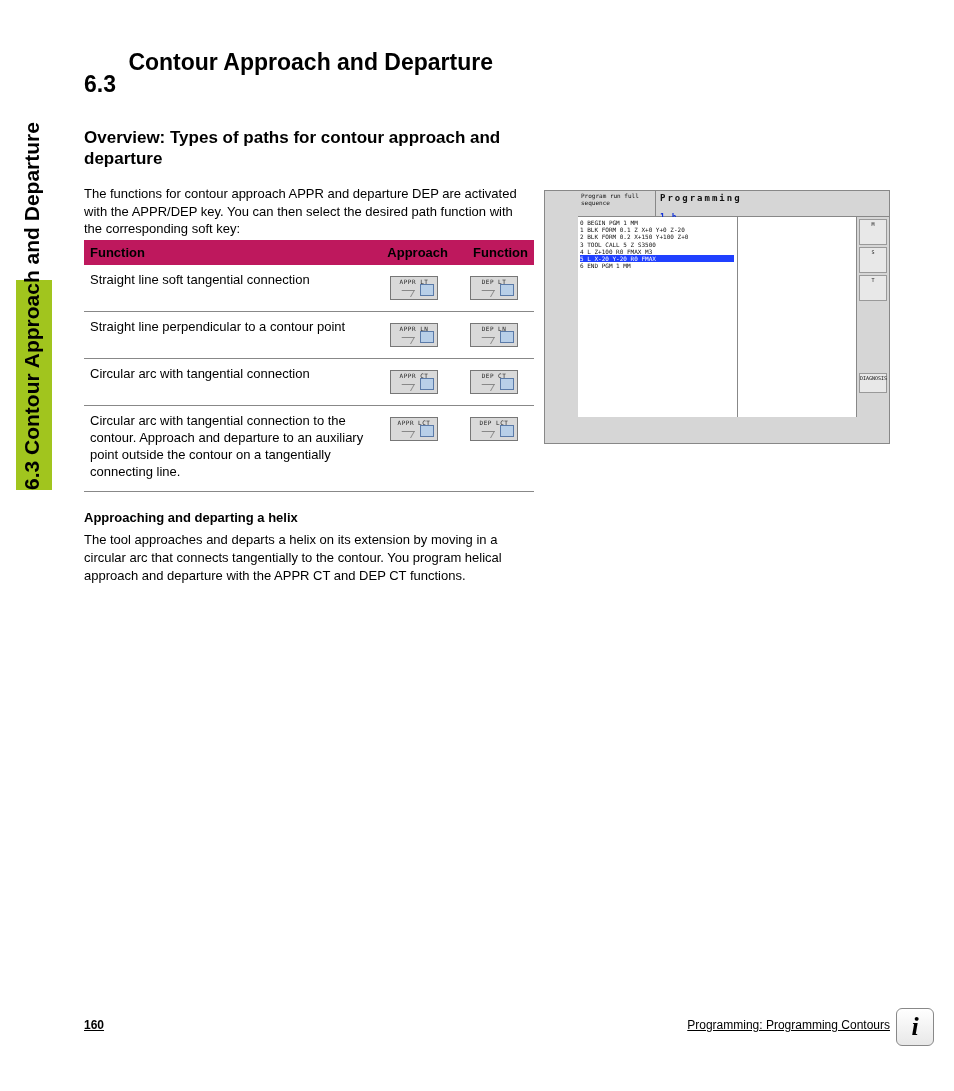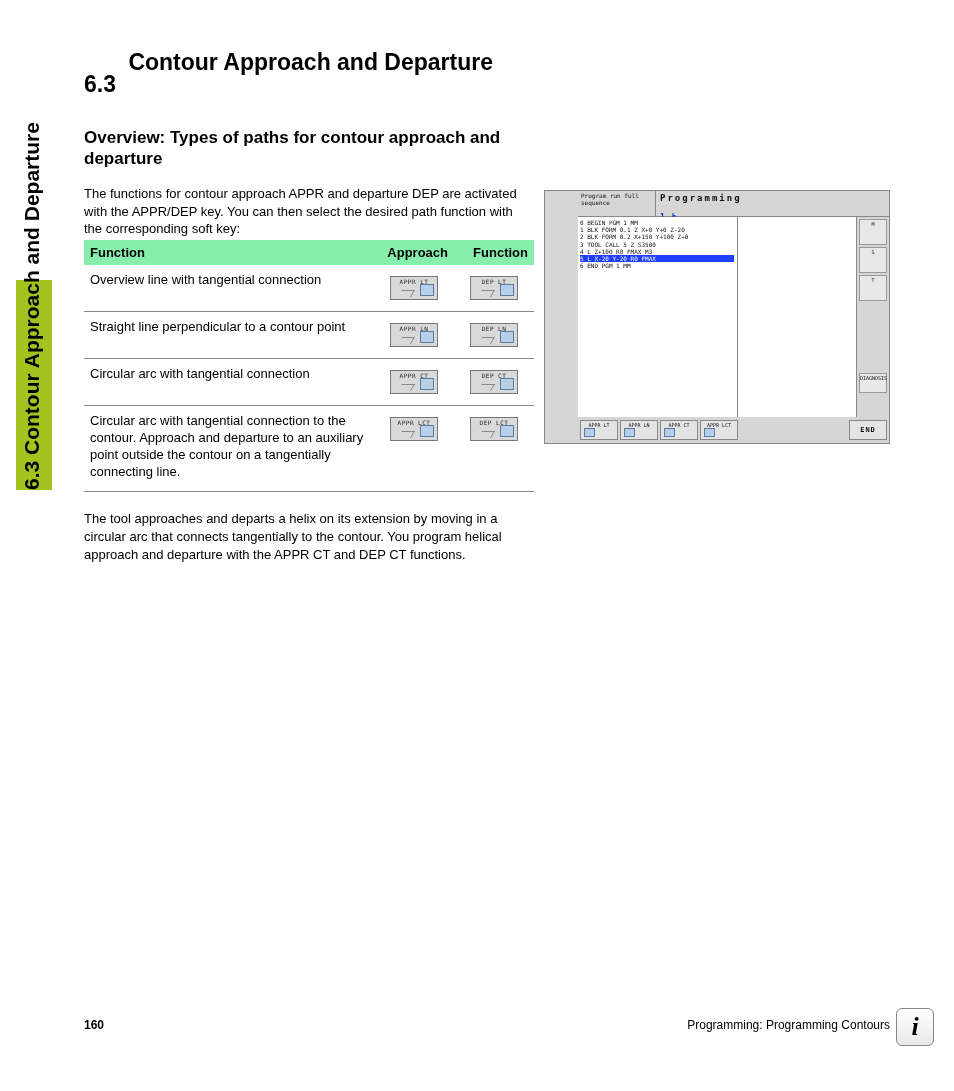--- a/index.html
+++ b/index.html
@@ -58,21 +58,21 @@
     line-height: 1.35;
     margin-bottom: 2px;
   }
   table.func {
     width: 100%;
     border-collapse: collapse;
     font-size: 13px;
     margin-bottom: 18px;
   }
   table.func th {
-    background: #86efac;
+    background: #be185d;
     text-align: left;
     padding: 5px 6px;
     font-weight: bold;
     font-size: 13px;
   }
   table.func th.col2, table.func th.col3 { text-align: right; width: 80px; }
   table.func td {
     padding: 7px 6px 11px 6px;
     border-bottom: 1px solid #888;
     vertical-align: top;
@@ -234,20 +234,21 @@
   }
   
   .footer {
     position: absolute;
     left: 84px;
     right: 64px;
     top: 1018px;
     font-size: 12px;
     display: flex;
     justify-content: space-between;
+    text-decoration: underline;
   }
   .footer .pn { font-weight: bold; }
   .info-icon {
     position: absolute;
     right: 20px;
     top: 1008px;
     width: 38px; height: 38px;
     border: 1px solid #888;
     border-radius: 6px;
     background: linear-gradient(#fff,#e8e8e8);
@@ -280,21 +281,21 @@
   <table class="func">
     <thead>
       <tr>
         <th>Function</th>
         <th class="col2">Approach</th>
         <th class="col3">Function</th>
       </tr>
     </thead>
     <tbody>
       <tr>
-        <td>Overview line with tangential connection</td>
+        <td>Straight line soft tangential connection</td>
         <td class="iconcell"><span class="softkey">APPR LT</span></td>
         <td class="iconcell"><span class="softkey">DEP LT</span></td>
       </tr>
       <tr>
         <td>Straight line perpendicular to a contour point</td>
         <td class="iconcell"><span class="softkey">APPR LN</span></td>
         <td class="iconcell"><span class="softkey">DEP LN</span></td>
       </tr>
       <tr>
         <td>Circular arc with tangential connection</td>
@@ -302,20 +303,21 @@
         <td class="iconcell"><span class="softkey">DEP CT</span></td>
       </tr>
       <tr>
         <td>Circular arc with tangential connection to the contour. Approach and departure to an auxiliary point outside the contour on a tangentially connecting line.</td>
         <td class="iconcell"><span class="softkey">APPR LCT</span></td>
         <td class="iconcell"><span class="softkey">DEP LCT</span></td>
       </tr>
     </tbody>
   </table>
 
+  <h3>Approaching and departing a helix</h3>
   <p class="body">The tool approaches and departs a helix on its extension by moving in a circular arc that connects tangentially to the contour. You program helical approach and departure with the APPR CT and DEP CT functions.</p>
 </div>
 
 <div class="shot">
   <div class="hdr">
     <div class="left">Program run full sequence</div>
     <div class="right">
       <span>Programming</span>
       <span class="file">1.h</span>
     </div>
@@ -331,27 +333,19 @@
       <div class="line">6  END PGM 1 MM</div>
     </div>
     <div class="gfx"></div>
     <div class="side">
       <div class="btn">M</div>
       <div class="btn">S</div>
       <div class="btn">T</div>
       <div class="btn diag">DIAGNOSIS</div>
     </div>
   </div>
-  <div class="softrow">
-    <div class="sk">APPR LT</div>
-    <div class="sk">APPR LN</div>
-    <div class="sk">APPR CT</div>
-    <div class="sk">APPR LCT</div>
-    <div class="spacer"></div>
-    <div class="end">END</div>
-  </div>
 </div>
 
 <div class="footer">
   <span class="pn">160</span>
   <span>Programming: Programming Contours</span>
 </div>
 <div class="info-icon">i</div>
 
 </body></html>

